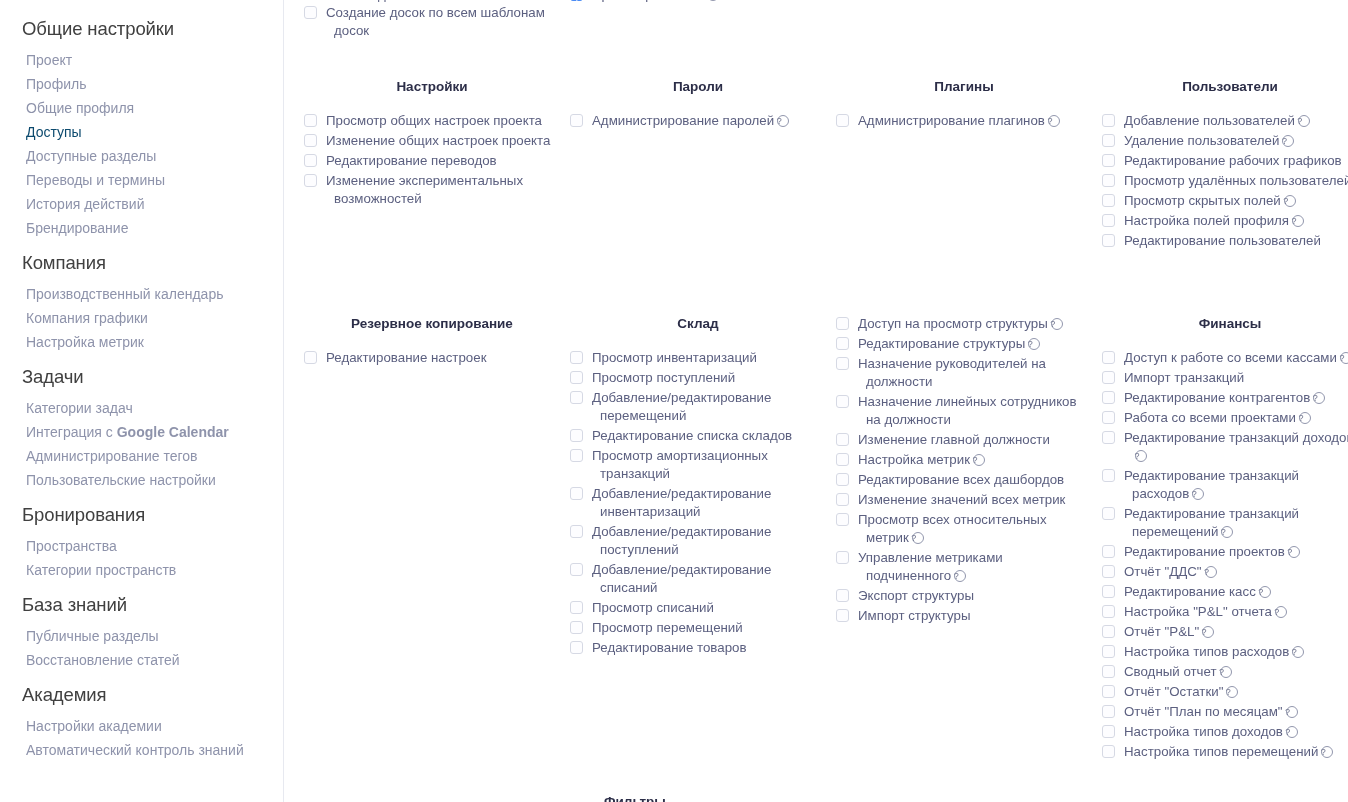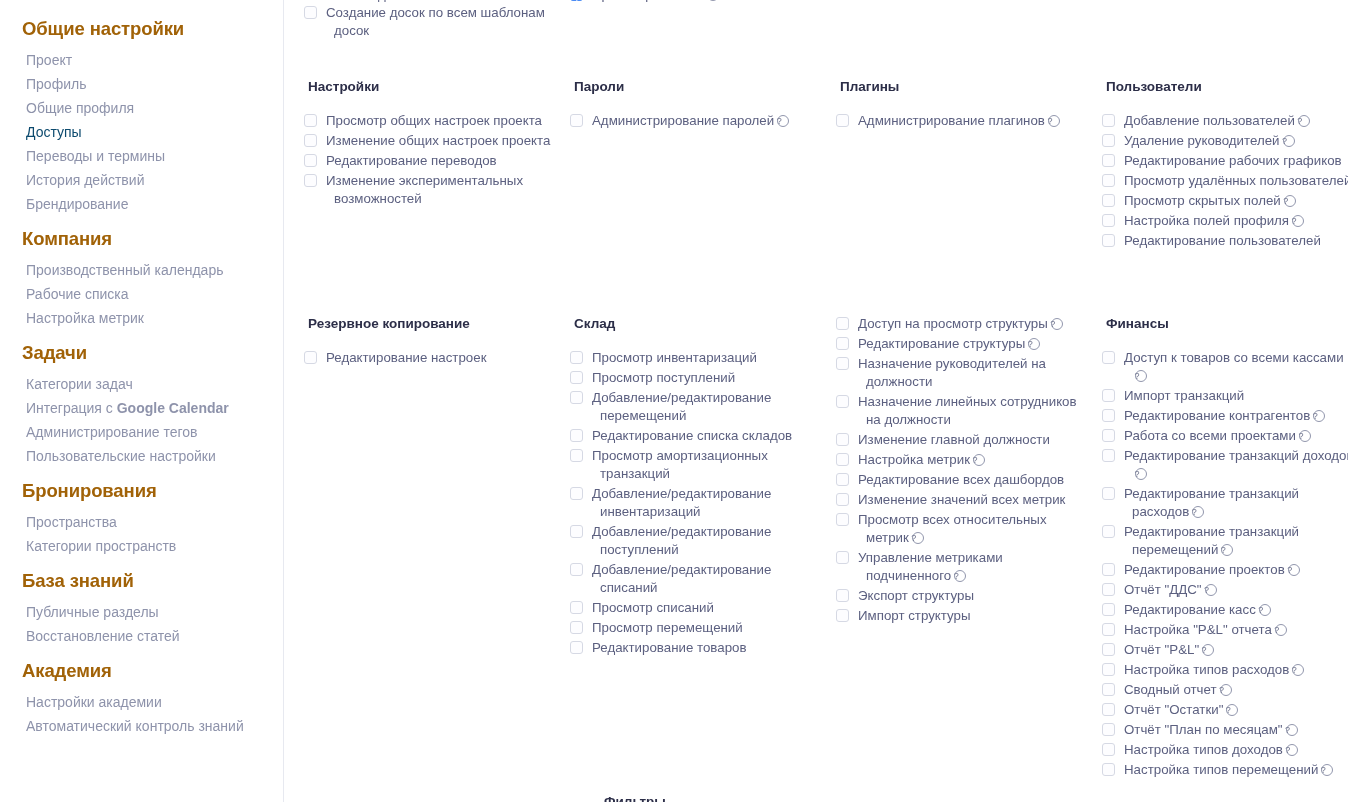--- a/index.html
+++ b/index.html
@@ -26,22 +26,22 @@
     background: #ffffff;
     border-right: 1px solid #e7e9f0;
     padding: 0 0 0 0;
     position: relative;
     overflow: hidden;
   }
   .sb-inner { padding: 16px 0 0 0; }
   .sb-group { margin-bottom: 10px; }
   .sb-group-title {
     font-size: 18.5px;
-    font-weight: bold;
-    color: #a16207;
+    font-weight: normal;
+    color: #404040;
     padding: 0 0 6px 22px;
     letter-spacing: -0.1px;
     line-height: 26px;
   }
   .sb-item {
     font-size: 14px;
     color: #8e93ab;
     padding: 3px 0 3px 26px;
     line-height: 18px;
     cursor: pointer;
@@ -65,20 +65,21 @@
   .col {
     width: 25%;
     padding-right: 14px;
   }
   .col-title {
     font-size: 13.5px;
     font-weight: bold;
     color: #2c2e48;
     margin: 0 0 16px 4px;
     line-height: 18px;
+    text-align: center;
   }
   .perm {
     display: block;
     position: relative;
     font-size: 13.3px;
     line-height: 18px;
     color: #5c6080;
     margin-bottom: 2px;
     padding-left: 30px;
     text-indent: -8px;
@@ -148,28 +149,29 @@
 <div class="page">
 
   <nav class="sidebar">
     <div class="sb-inner">
         <div class="sb-group">
           <div class="sb-group-title">Общие настройки</div>
           <div class="sb-item">Проект</div>
           <div class="sb-item">Профиль</div>
           <div class="sb-item">Общие профиля</div>
           <div class="sb-item active">Доступы</div>
+          <div class="sb-item">Доступные разделы</div>
           <div class="sb-item">Переводы и термины</div>
           <div class="sb-item">История действий</div>
           <div class="sb-item">Брендирование</div>
         </div>
         <div class="sb-group">
           <div class="sb-group-title">Компания</div>
           <div class="sb-item">Производственный календарь</div>
-          <div class="sb-item">Рабочие списка</div>
+          <div class="sb-item">Компания графики</div>
           <div class="sb-item">Настройка метрик</div>
         </div>
         <div class="sb-group">
           <div class="sb-group-title">Задачи</div>
           <div class="sb-item">Категории задач</div>
           <div class="sb-item"><span>Интеграция с </span><span class="strong">Google Calendar</span></div>
           <div class="sb-item">Администрирование тегов</div>
           <div class="sb-item">Пользовательские настройки</div>
         </div>
         <div class="sb-group">
@@ -215,21 +217,21 @@
           <div class="col-title">Пароли</div>
           <label class="perm"><span class="cb"></span><span>Администрирование паролей</span><span class="qm">?</span></label>
         </div>
         <div class="col">
           <div class="col-title">Плагины</div>
           <label class="perm"><span class="cb"></span><span>Администрирование плагинов</span><span class="qm">?</span></label>
         </div>
         <div class="col">
           <div class="col-title">Пользователи</div>
           <label class="perm"><span class="cb"></span><span>Добавление пользователей</span><span class="qm">?</span></label>
-          <label class="perm"><span class="cb"></span><span>Удаление руководителей</span><span class="qm">?</span></label>
+          <label class="perm"><span class="cb"></span><span>Удаление пользователей</span><span class="qm">?</span></label>
           <label class="perm"><span class="cb"></span><span>Редактирование рабочих графиков</span></label>
           <label class="perm"><span class="cb"></span><span>Просмотр удалённых пользователей</span></label>
           <label class="perm"><span class="cb"></span><span>Просмотр скрытых полей</span><span class="qm">?</span></label>
           <label class="perm"><span class="cb"></span><span>Настройка полей профиля</span><span class="qm">?</span></label>
           <label class="perm"><span class="cb"></span><span>Редактирование пользователей</span></label>
         </div>
       </div>
     <div class="grid-row row-bot">
         <div class="col">
           <div class="col-title">Резервное копирование</div>
@@ -258,21 +260,21 @@
           <label class="perm"><span class="cb"></span><span>Настройка метрик</span><span class="qm">?</span></label>
           <label class="perm"><span class="cb"></span><span>Редактирование всех дашбордов</span></label>
           <label class="perm"><span class="cb"></span><span>Изменение значений всех метрик</span></label>
           <label class="perm"><span class="cb"></span><span>Просмотр всех относительных метрик</span><span class="qm">?</span></label>
           <label class="perm"><span class="cb"></span><span>Управление метриками подчиненного</span><span class="qm">?</span></label>
           <label class="perm"><span class="cb"></span><span>Экспорт структуры</span></label>
           <label class="perm"><span class="cb"></span><span>Импорт структуры</span></label>
         </div>
         <div class="col">
           <div class="col-title">Финансы</div>
-          <label class="perm"><span class="cb"></span><span>Доступ к товаров со всеми кассами</span><span class="qm">?</span></label>
+          <label class="perm"><span class="cb"></span><span>Доступ к работе со всеми кассами</span><span class="qm">?</span></label>
           <label class="perm"><span class="cb"></span><span>Импорт транзакций</span></label>
           <label class="perm"><span class="cb"></span><span>Редактирование контрагентов</span><span class="qm">?</span></label>
           <label class="perm"><span class="cb"></span><span>Работа со всеми проектами</span><span class="qm">?</span></label>
           <label class="perm"><span class="cb"></span><span>Редактирование транзакций доходов</span><span class="qm">?</span></label>
           <label class="perm"><span class="cb"></span><span>Редактирование транзакций расходов</span><span class="qm">?</span></label>
           <label class="perm"><span class="cb"></span><span>Редактирование транзакций перемещений</span><span class="qm">?</span></label>
           <label class="perm"><span class="cb"></span><span>Редактирование проектов</span><span class="qm">?</span></label>
           <label class="perm"><span class="cb"></span><span>Отчёт "ДДС"</span><span class="qm">?</span></label>
           <label class="perm"><span class="cb"></span><span>Редактирование касс</span><span class="qm">?</span></label>
           <label class="perm"><span class="cb"></span><span>Настройка "P&amp;L" отчета</span><span class="qm">?</span></label>

